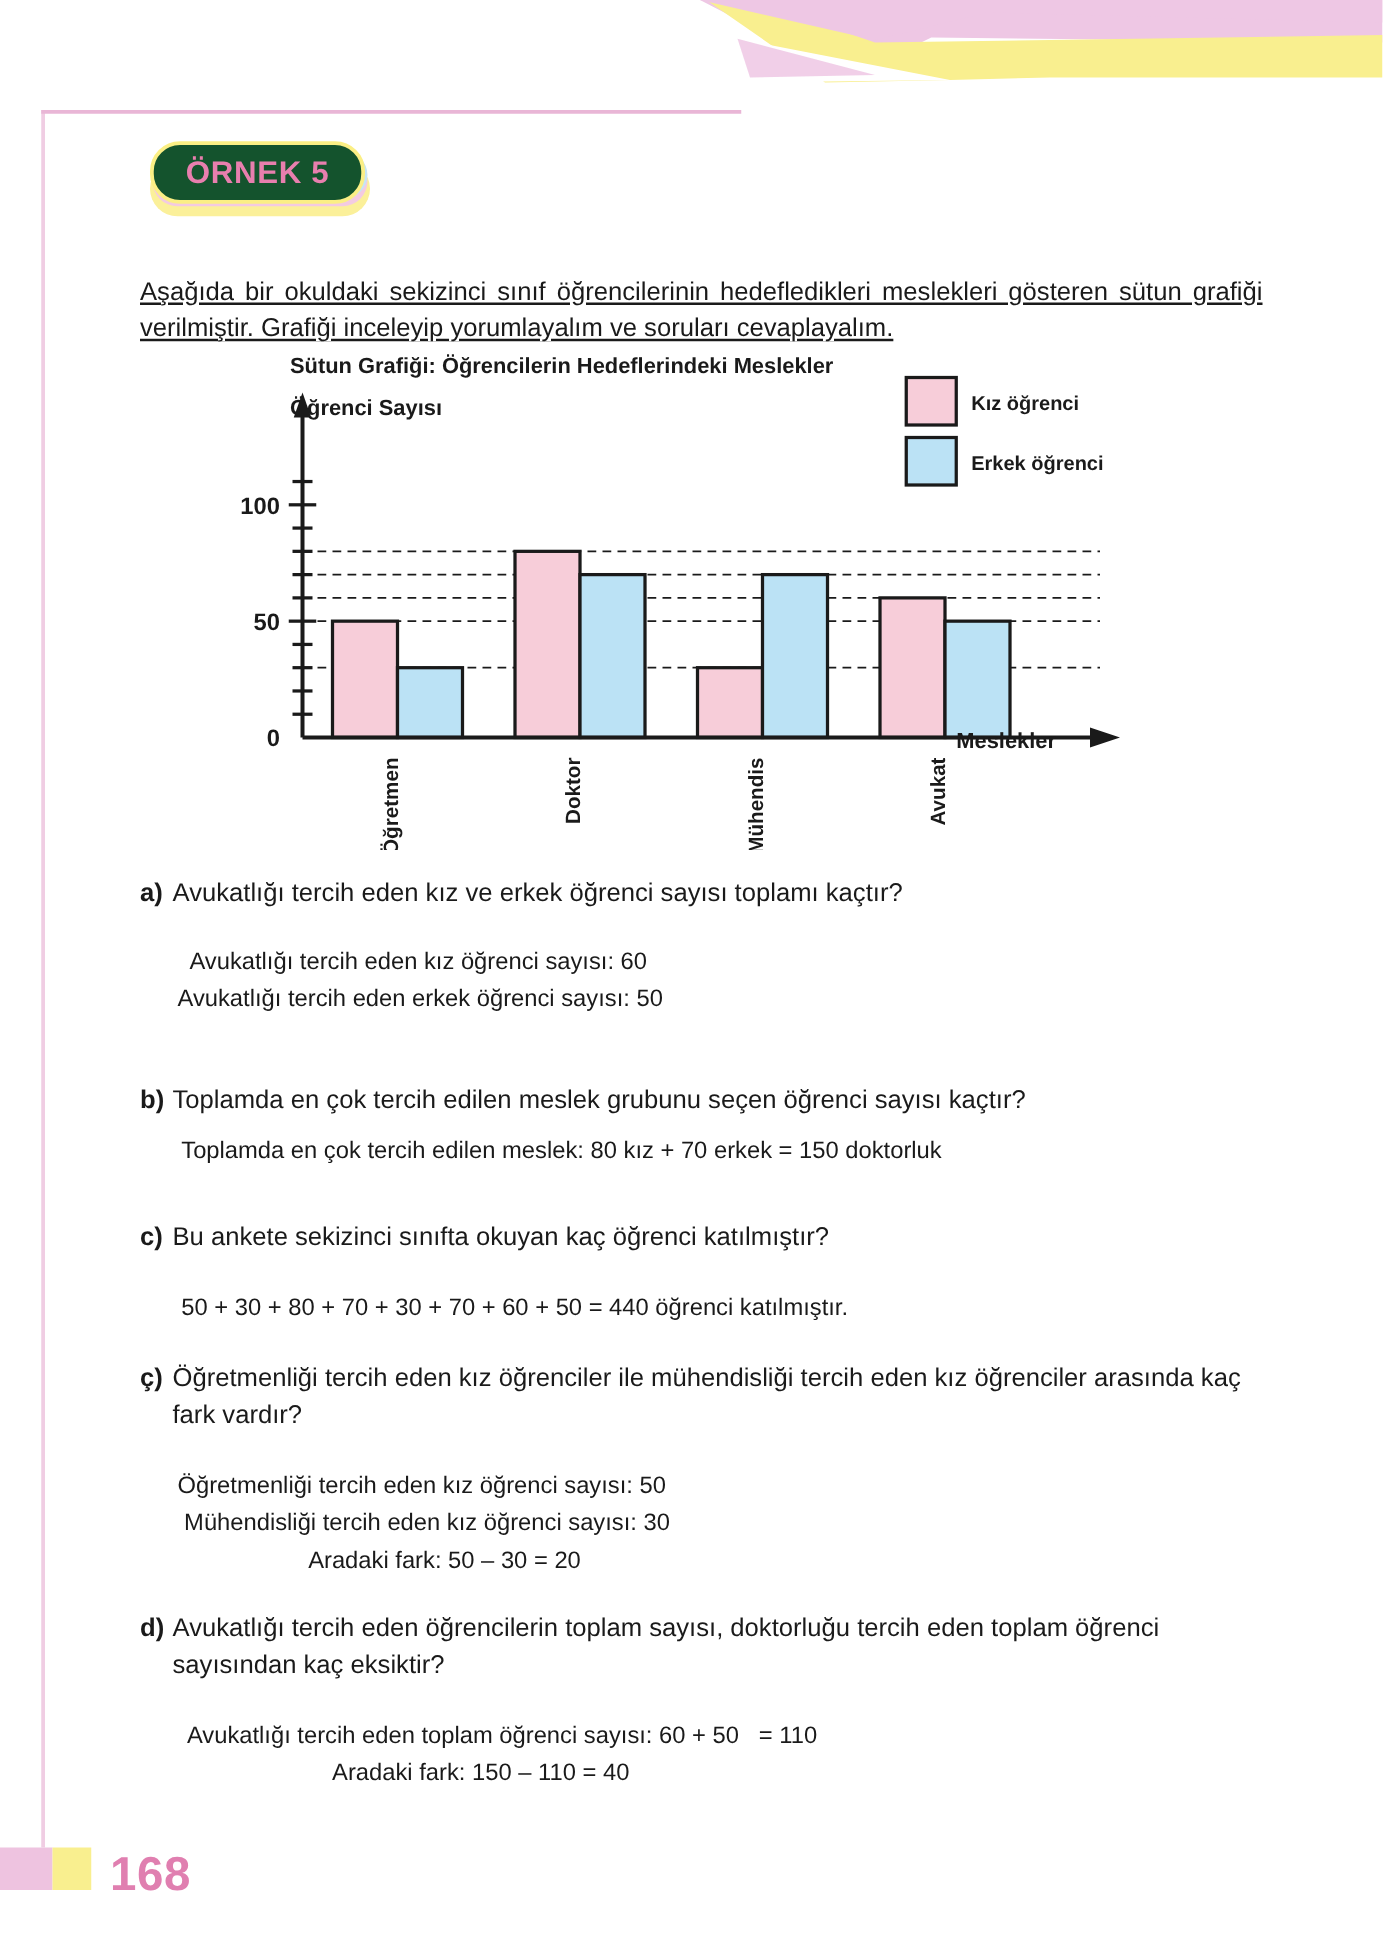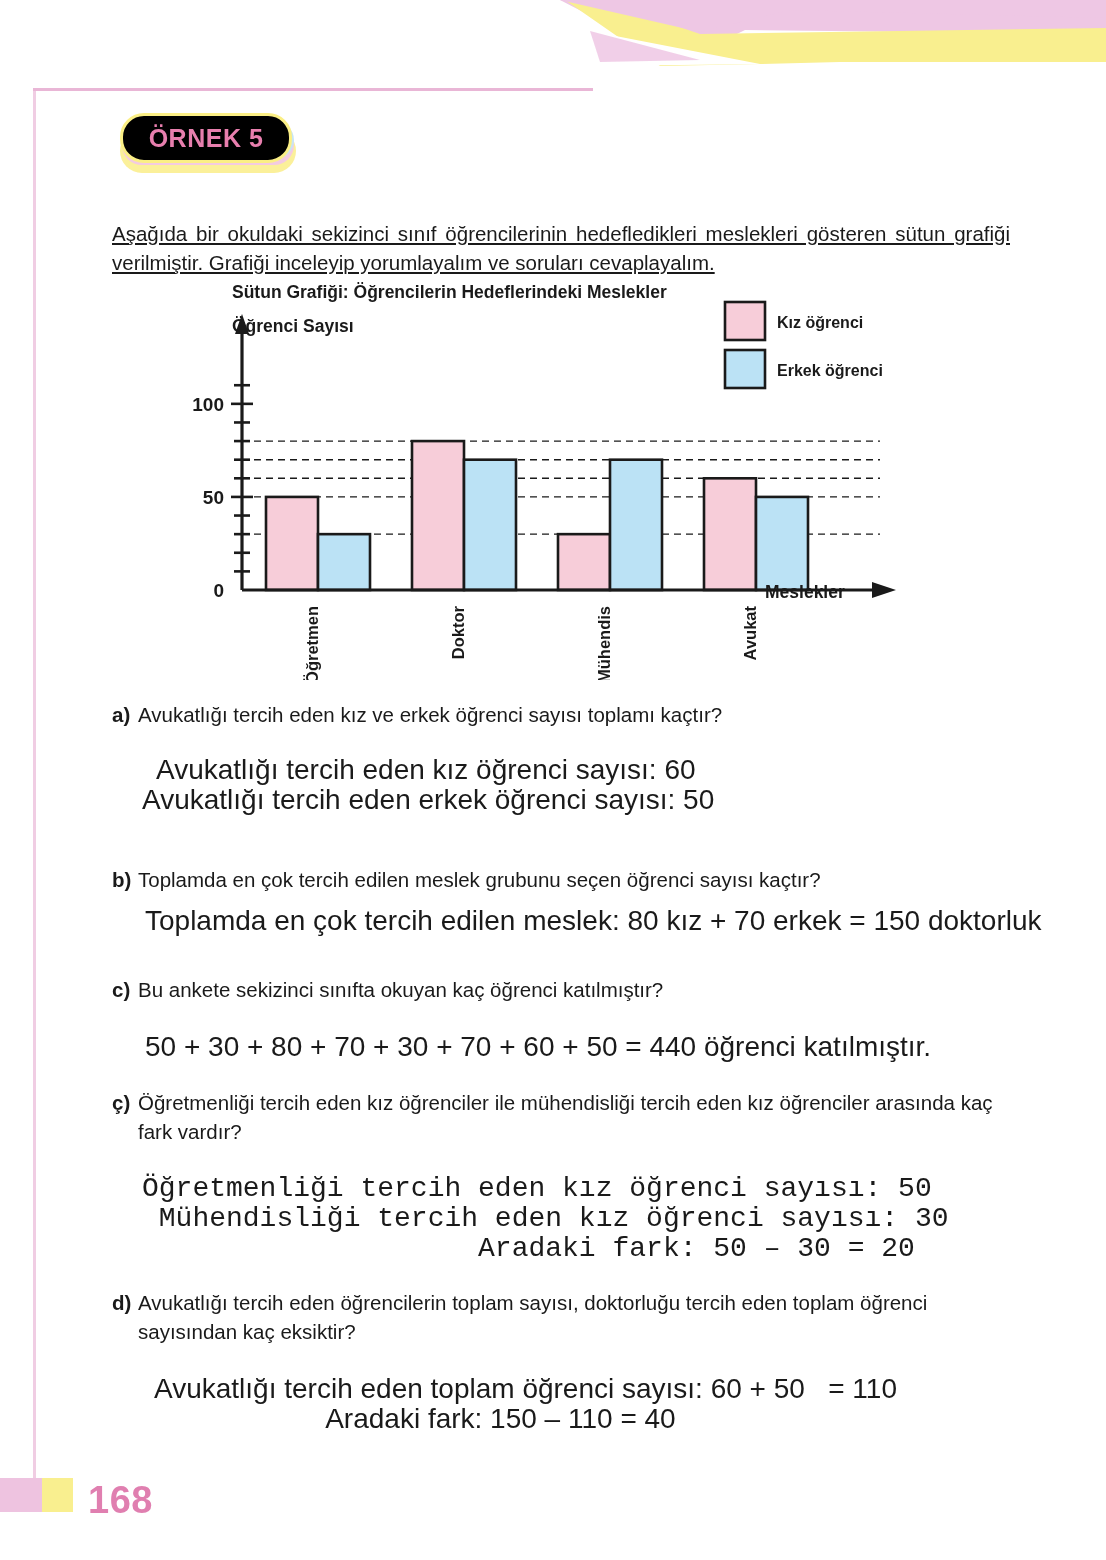--- a/index.html
+++ b/index.html
@@ -37,41 +37,41 @@
   }
 
   
   #ornek-badge{position:absolute;left:112px;top:113px;width:190px;height:62px;}
   .badge-shadow{position:absolute;border-radius:26px;}
   #bs-yellow{left:8px;top:16px;width:176px;height:44px;background:#fbf09a;}
   #bs-pink{left:10px;top:12px;width:172px;height:40px;background:#f3cbe1;}
   #bs-blue{left:10px;top:8px;width:172px;height:38px;background:#c7e5f4;}
   #badge-face{
     position:absolute;left:8px;top:0px;width:166px;height:44px;
-    background:#000000;border:3px solid #fbef85;border-radius:24px;
+    background:#14532d;border:3px solid #fbef85;border-radius:24px;
     display:flex;align-items:center;justify-content:center;
   }
   #badge-label{
     font-size:25px;font-weight:bold;color:#e87fae;letter-spacing:.5px;
     font-family:"Liberation Sans", sans-serif;
   }
 
   
   #intro{
     position:absolute;left:112px;top:198px;width:898px;
     font-size:20.5px;line-height:29px;color:#1a1a1a;
     text-align:justify;
     text-decoration:underline;
   }
 
   .qblock{position:absolute;left:112px;width:900px;}
   .qrow{display:flex;align-items:flex-start;font-size:20.5px;line-height:29px;}
   .qlabel{font-weight:bold;min-width:26px;flex:none;}
   .qtext{flex:1;}
-  .ans{font-size:28px;line-height:30px;white-space:pre;}
+  .ans{font-size:19px;line-height:30px;white-space:pre;}
 
   
   #chart{position:absolute;left:180px;top:280px;width:740px;height:400px;}
   #chart svg{display:block;}
   .ct-title{font-size:17.5px;font-weight:bold;fill:#1a1a1a;font-family:"Liberation Sans",sans-serif;}
   .ct-axis{font-size:17.5px;font-weight:bold;fill:#1a1a1a;font-family:"Liberation Sans",sans-serif;}
   .ct-tick{font-size:19px;font-weight:bold;fill:#1a1a1a;font-family:"Liberation Sans",sans-serif;}
   .ct-cat{font-size:16.5px;font-weight:bold;fill:#1a1a1a;font-family:"Liberation Sans",sans-serif;}
   .ct-leg{font-size:16px;font-weight:bold;fill:#1a1a1a;font-family:"Liberation Sans",sans-serif;}
   .axisline{stroke:#1a1a1a;stroke-width:3.2;fill:none;}
@@ -177,21 +177,21 @@
     <span class="qtext">Bu ankete sekizinci sınıfta okuyan kaç öğrenci katılmıştır?</span>
   </div>
   <div class="ans" style="margin-top:28px;margin-left:33px;"><div>50 + 30 + 80 + 70 + 30 + 70 + 60 + 50 = 440 öğrenci katılmıştır.</div></div>
 </div>
 
 <div class="qblock" id="q-cc" style="top:1088px;">
   <div class="qrow">
     <span class="qlabel">ç)</span>
     <span class="qtext">Öğretmenliği tercih eden kız öğrenciler ile mühendisliği tercih eden kız öğrenciler arasında kaç fark vardır?</span>
   </div>
-  <div class="ans" style="margin-top:28px;margin-left:30px;font-family:Liberation Mono, monospace;"><div>Öğretmenliği tercih eden kız öğrenci sayısı: 50</div><div> Mühendisliği tercih eden kız öğrenci sayısı: 30</div><div>                    Aradaki fark: 50 – 30 = 20</div></div>
+  <div class="ans" style="margin-top:28px;margin-left:30px;"><div>Öğretmenliği tercih eden kız öğrenci sayısı: 50</div><div> Mühendisliği tercih eden kız öğrenci sayısı: 30</div><div>                    Aradaki fark: 50 – 30 = 20</div></div>
 </div>
 
 <div class="qblock" id="q-d" style="top:1288px;">
   <div class="qrow">
     <span class="qlabel">d)</span>
     <span class="qtext">Avukatlığı tercih eden öğrencilerin toplam sayısı, doktorluğu tercih eden toplam öğrenci sayısından kaç eksiktir?</span>
   </div>
   <div class="ans" style="margin-top:28px;margin-left:28px;"><div>  Avukatlığı tercih eden toplam öğrenci sayısı: 60 + 50   = 110</div><div>                        Aradaki fark: 150 – 110 = 40</div></div>
 </div>
 

